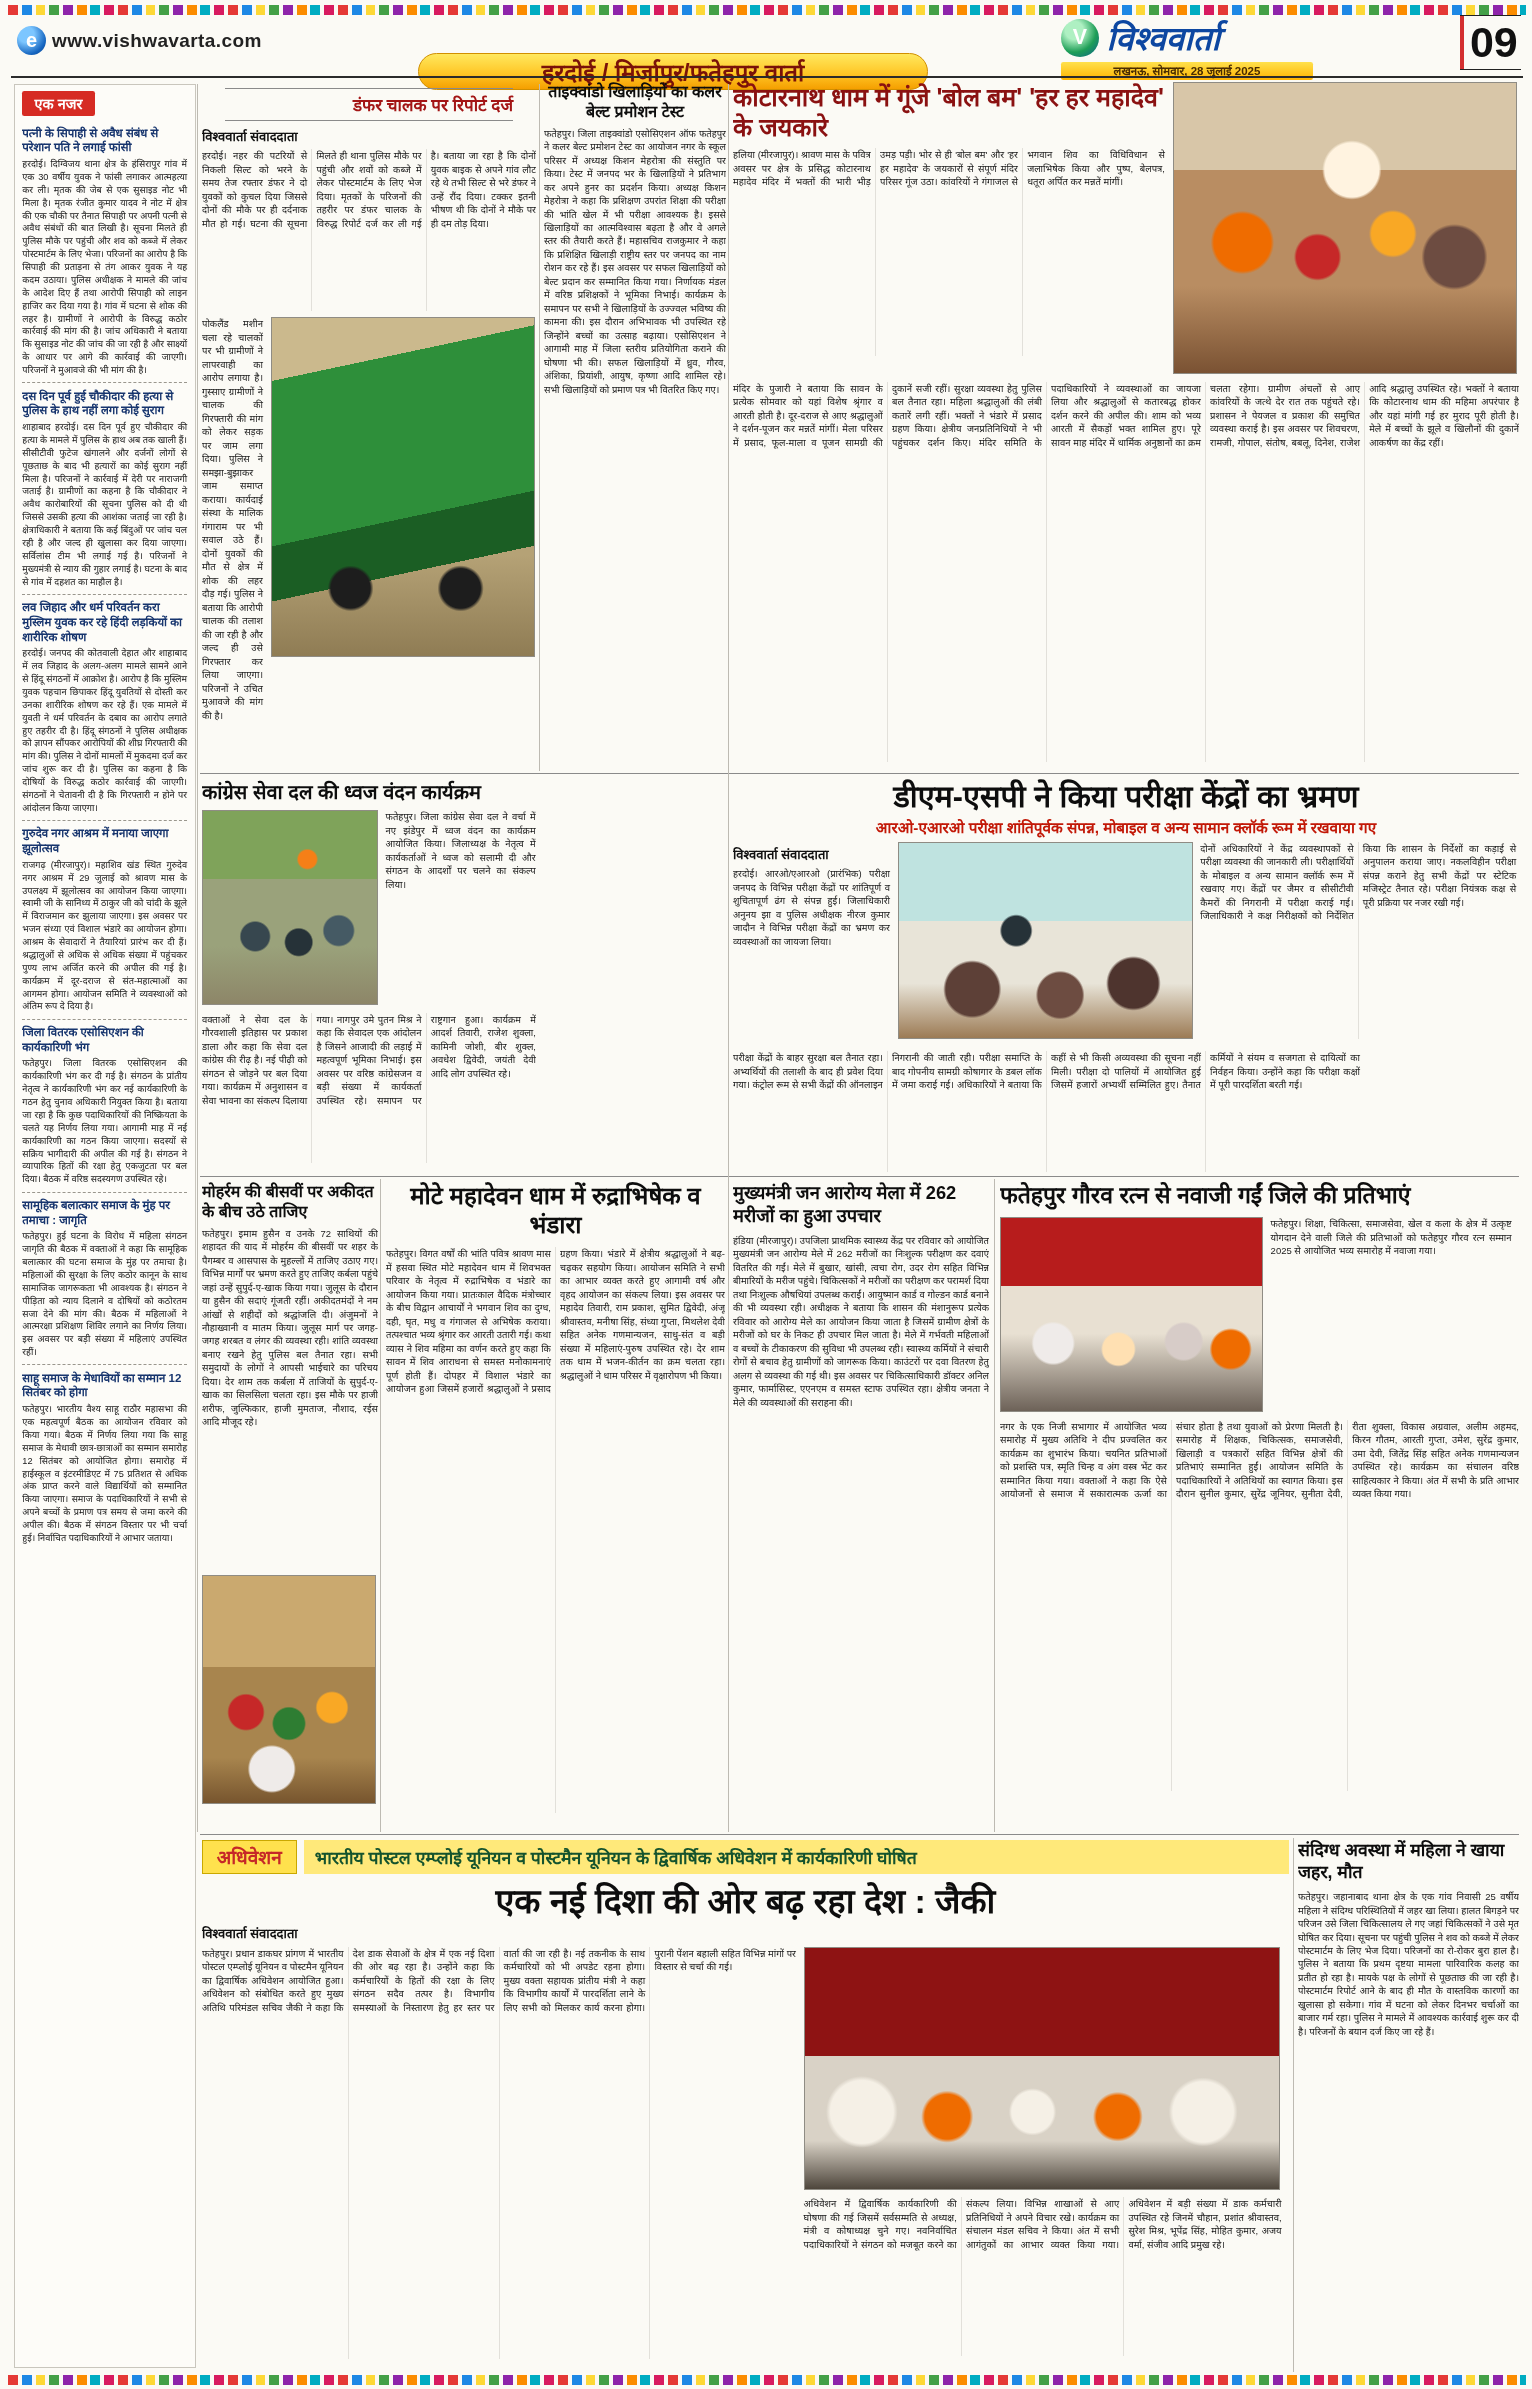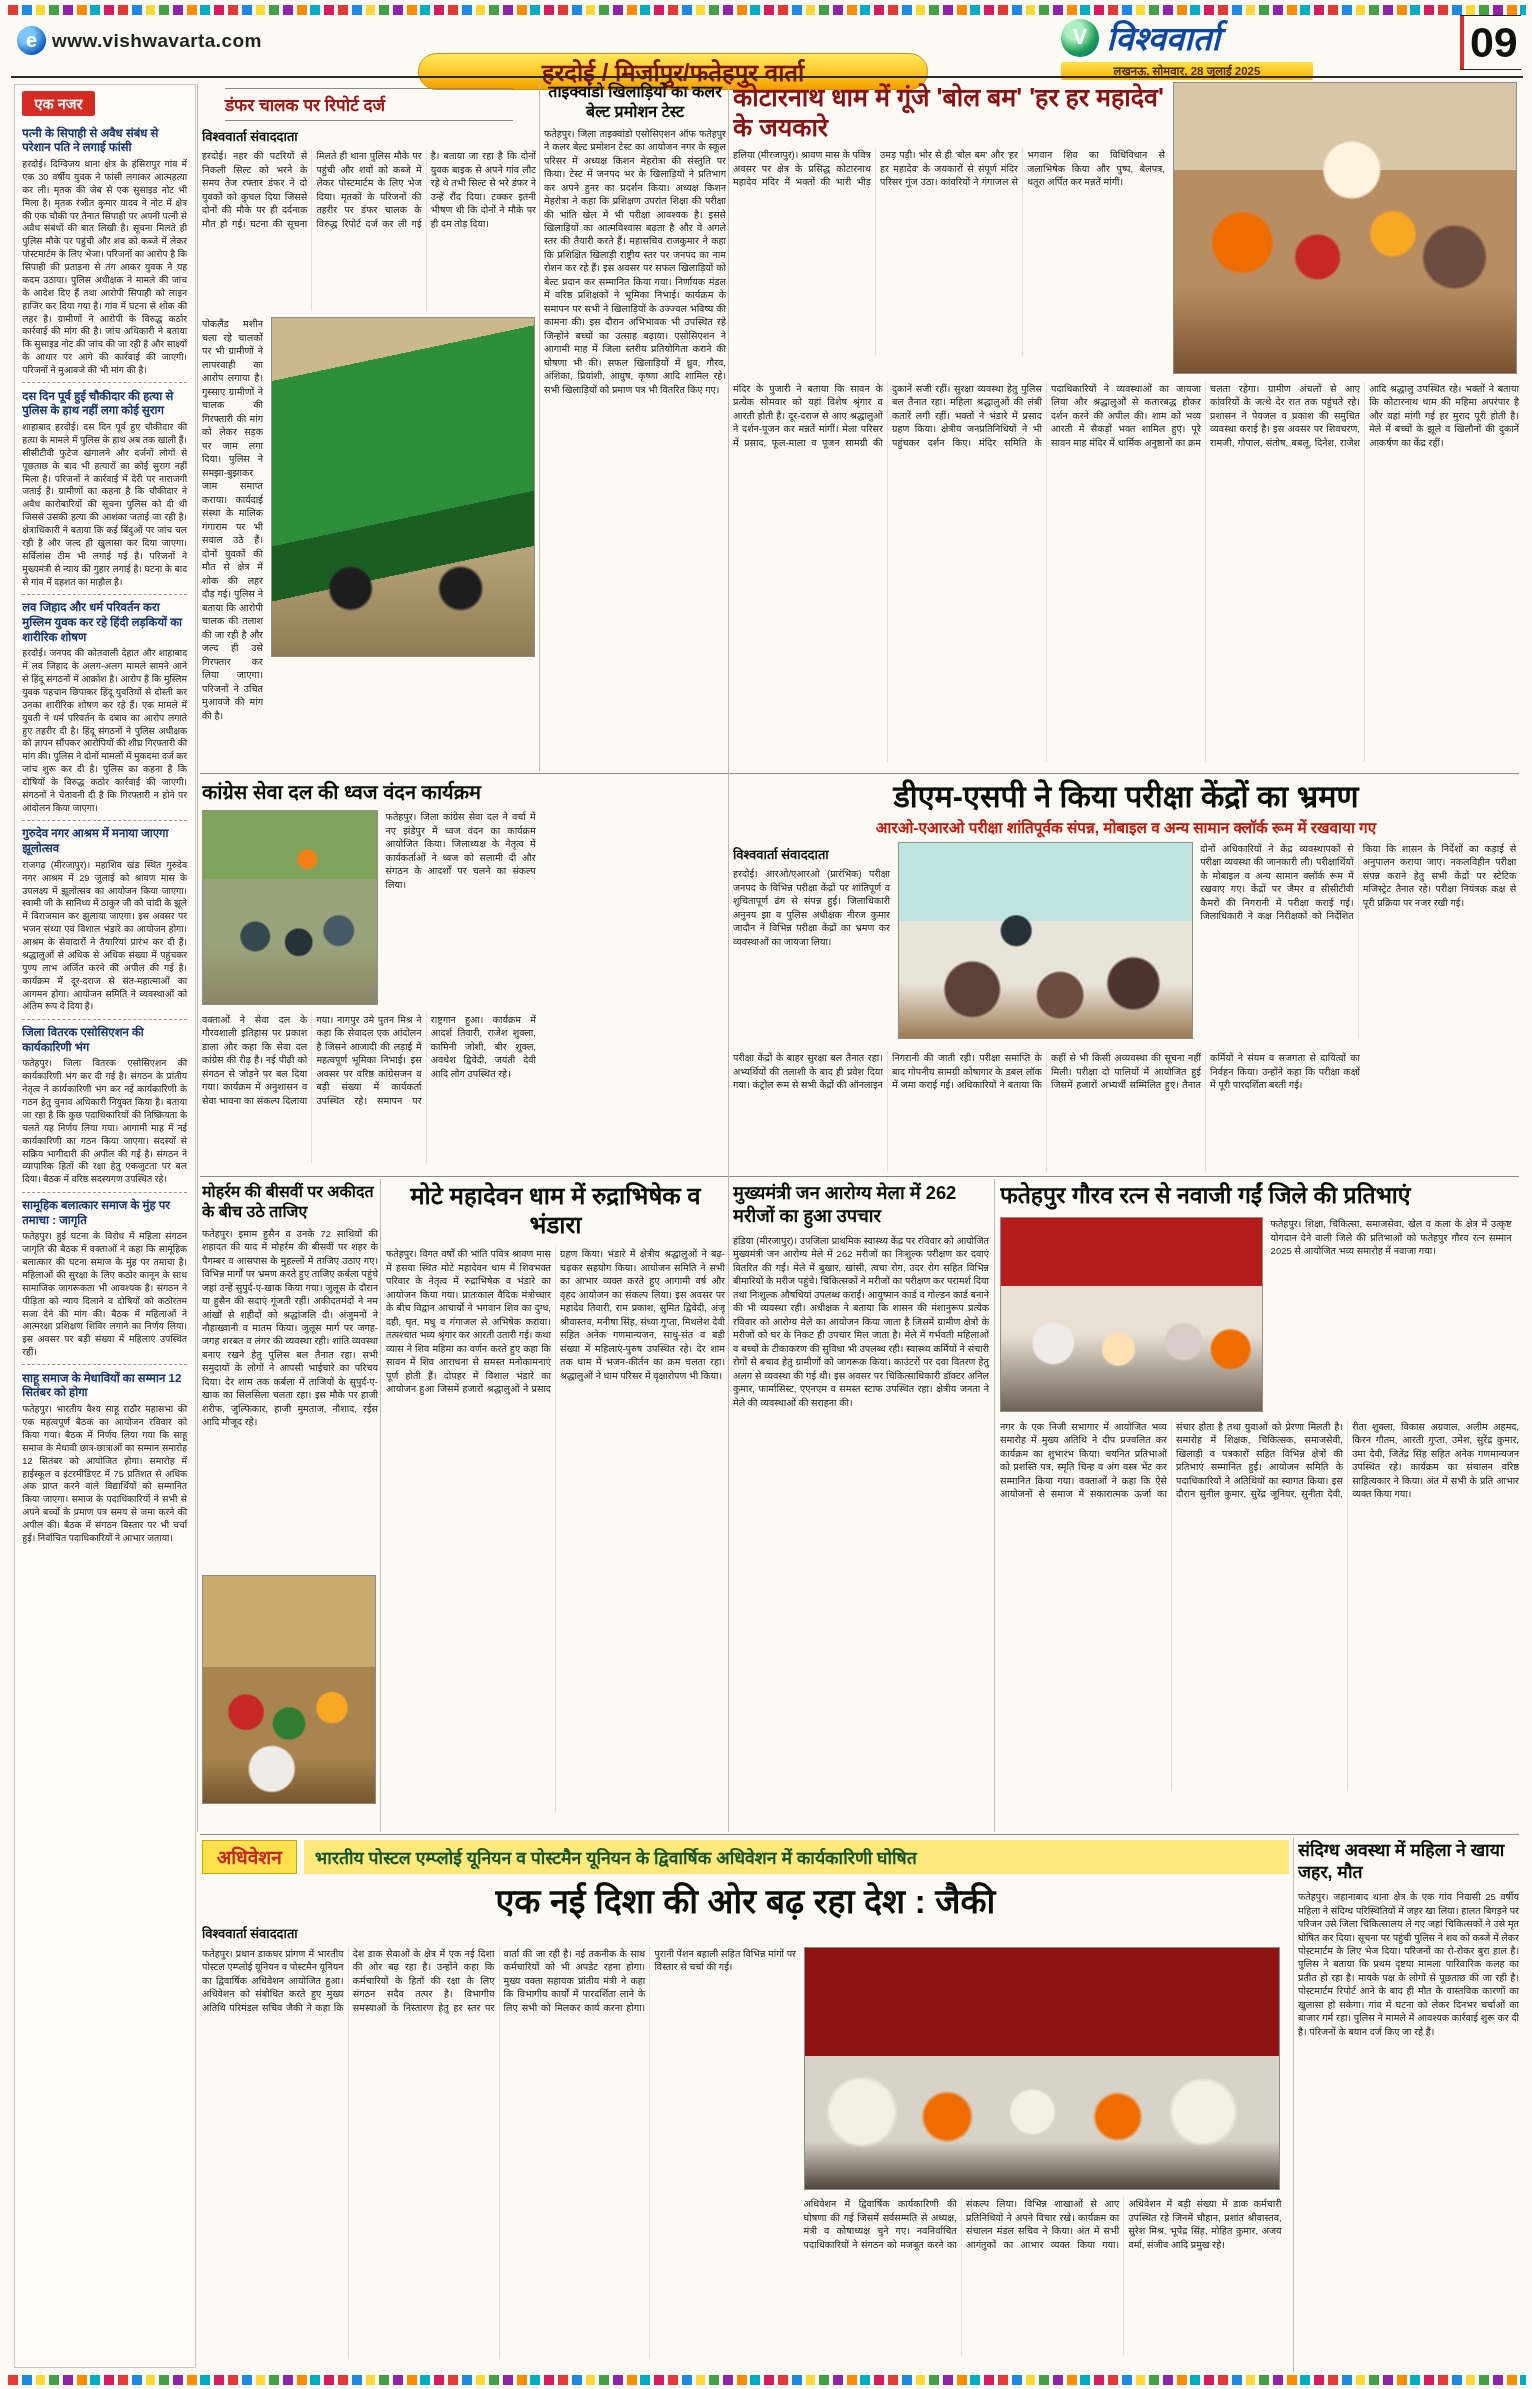--- a/index.html
+++ b/index.html
@@ -69,21 +69,21 @@
   .en-head { font-size:11.5px; font-weight:bold; color:#17356e; line-height:1.28; margin-bottom:3.1px; }
   .en-body { font-size:9.2px; line-height:1.4; text-align:justify; }
 
   
   .h-xl { font-size:40px; font-weight:bold; line-height:1.12; text-align:center; color:#0d0d0d; }
   .h-lg { font-size:30.5px; font-weight:bold; line-height:1.15; text-align:center; color:#0d0d0d; }
   .h-md { font-size:22px; font-weight:bold; line-height:1.2; color:#0d0d0d; }
   .h-sm { font-size:16px; font-weight:bold; line-height:1.25; color:#0d0d0d; }
   .h-maroon { color:#8a1111; }
   .subhead-box { margin:6.1px 23px; padding:3.8px 0; border-top:0.8px solid #8a8a8a; border-bottom:0.8px solid #8a8a8a;
-    text-align:left; font-size:17px; font-weight:bold; color:#a31515; }
+    text-align:right; font-size:17px; font-weight:bold; color:#a31515; }
   .subhead-red { text-align:center; font-size:15.3px; font-weight:bold; color:#c21807; margin:3.1px 0 4.6px; }
 
   
   .adh-label { background:#ffe14d; border:0.8px solid #caa800; color:#c62828; font-weight:bold; font-size:19px;
     padding:3.1px 13.7px; flex:none; }
   .adh-strip { background:#ffe97a; color:#14532d; font-weight:bold; font-size:17.6px; padding:4.6px 10.7px; flex:1; }
 </style>
 </head>
 <body>
 

